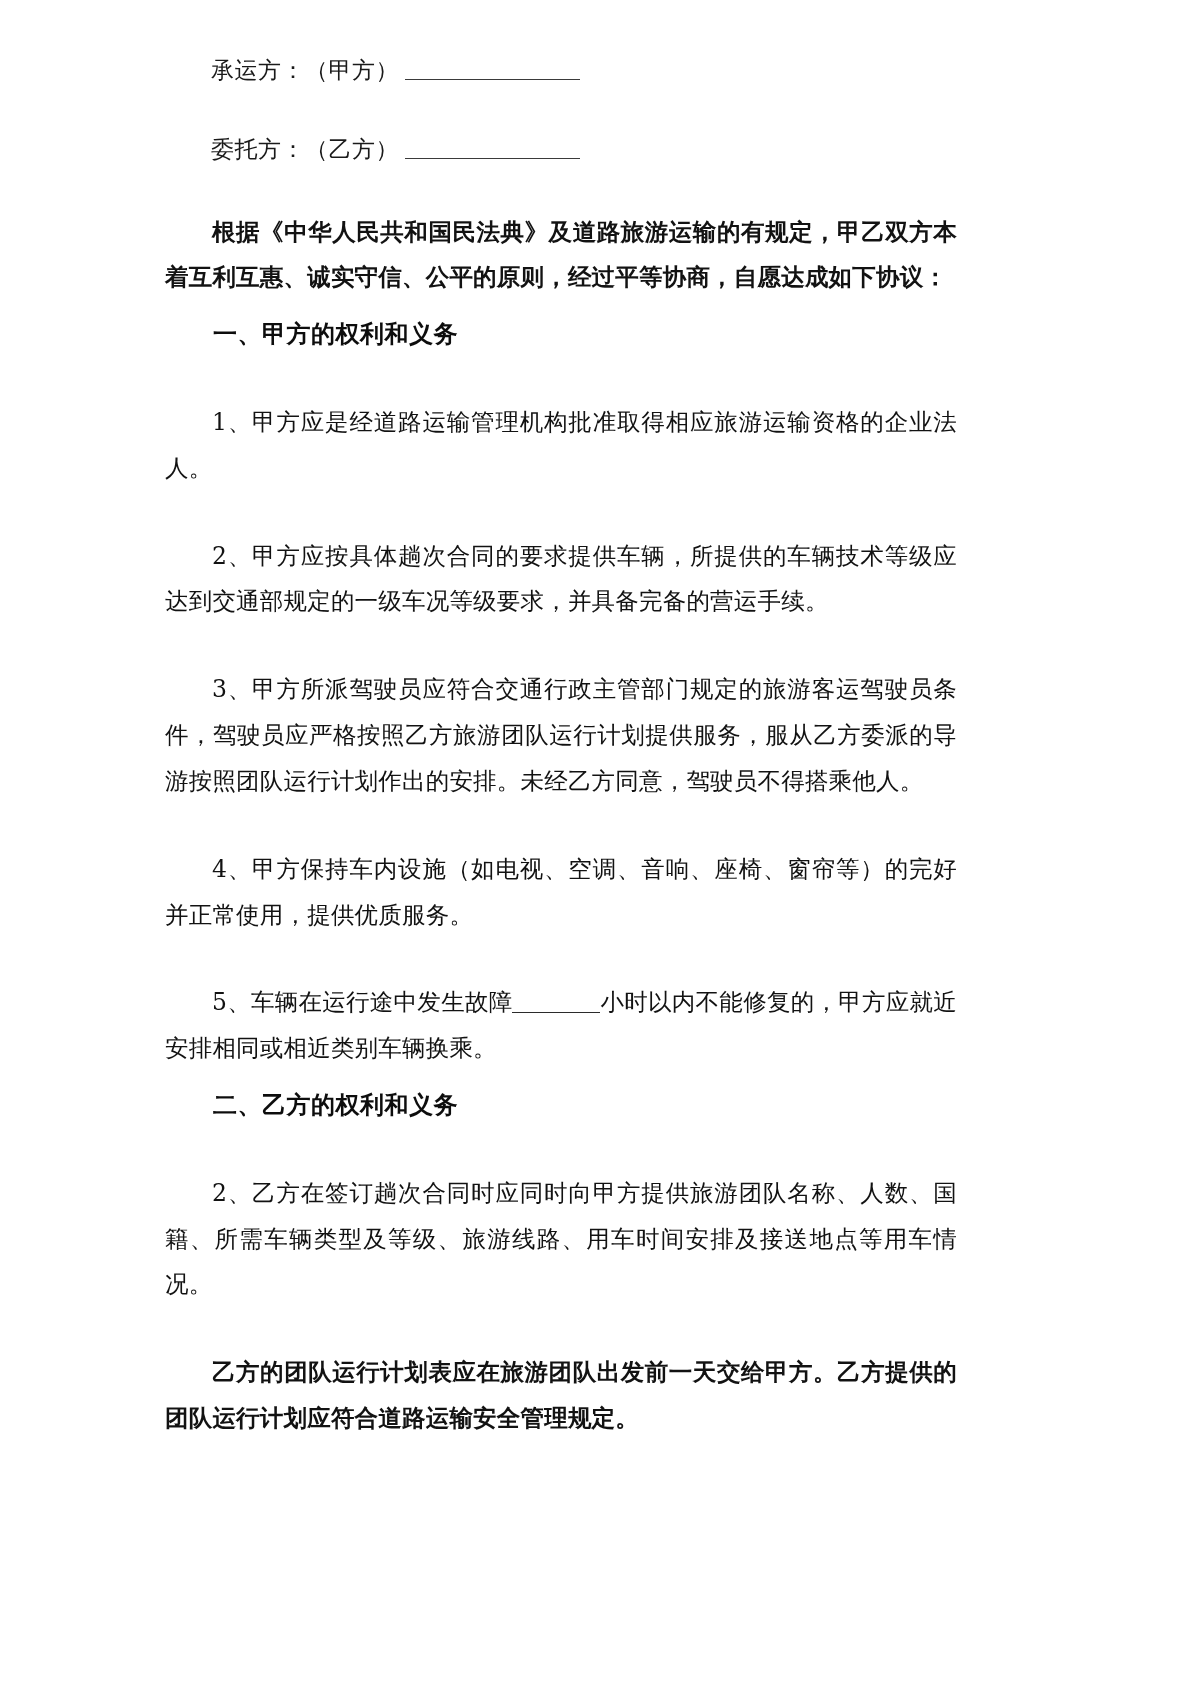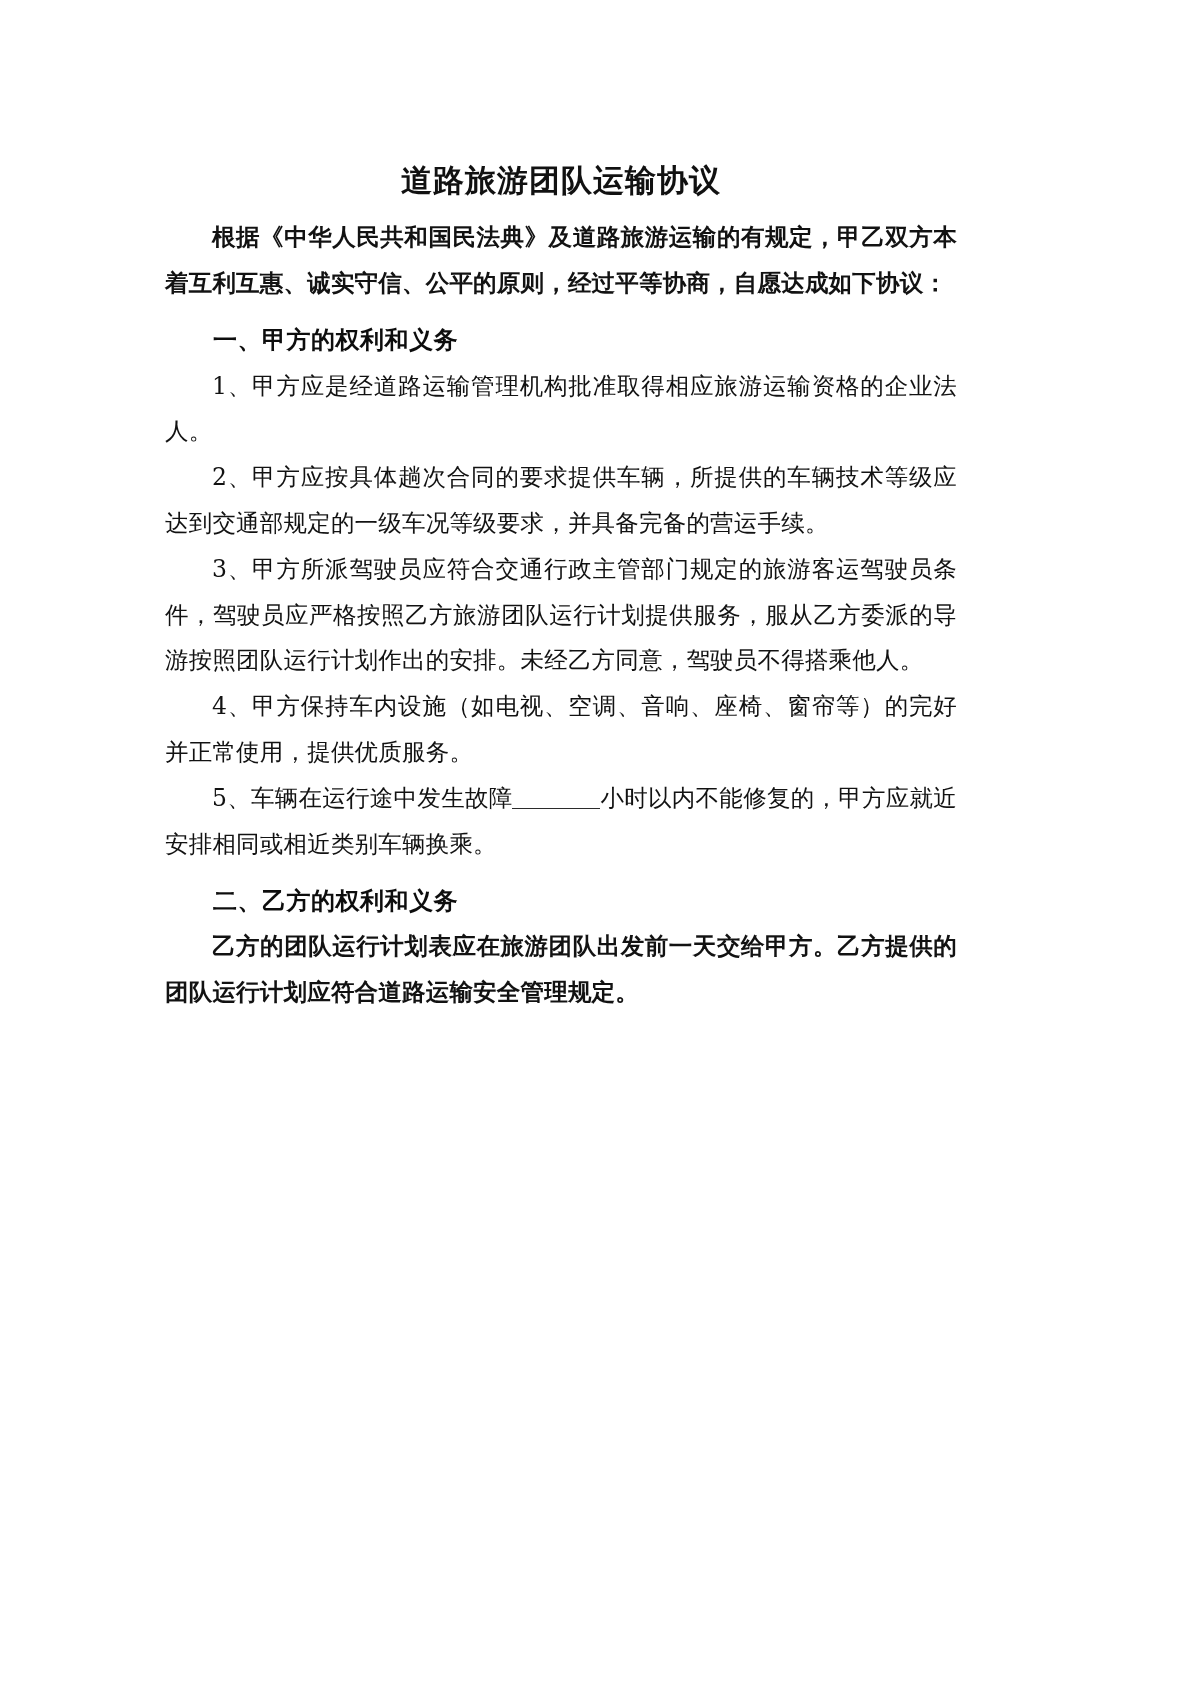--- a/index.html
+++ b/index.html
@@ -77,20 +77,21 @@
     color: #121212;
     letter-spacing: 0.2px;
   }
   p.intro {
     margin-top: 16px;
     margin-bottom: 6px;
     font-weight: bold;
   }
   p.clause {
     margin-bottom: 0;
+    margin-top: 42px;
   }
   p.no-indent {
     text-indent: 2em;
     font-weight: bold;
   }
 
   
   h2.section-heading {
     font-family: "DejaVu Sans", "Liberation Sans", sans-serif;
     font-weight: bold;
@@ -110,38 +111,46 @@
     vertical-align: -3px;
     height: 1em;
   }
 </style>
 </head>
 <body>
 
 <div class="page">
   <div class="content">
 
-    <h1 class="doc-title">道路旅游团队运输协议</h1>
 
+    <div class="party-block">
+      <div class="party-line">
+        <span class="party-label">承运方：（甲方）</span><span class="blank-rule"></span>
+      </div>
+      <div class="party-line">
+        <span class="party-label">委托方：（乙方）</span><span class="blank-rule"></span>
+      </div>
+    </div>
 
     <p class="body-para intro">根据《中华人民共和国民法典》及道路旅游运输的有规定，甲乙双方本着互利互惠、诚实守信、公平的原则，经过平等协商，自愿达成如下协议：</p>
 
     <h2 class="section-heading">一、甲方的权利和义务</h2>
 
     <p class="body-para clause">1、甲方应是经道路运输管理机构批准取得相应旅游运输资格的企业法人。</p>
 
     <p class="body-para clause">2、甲方应按具体趟次合同的要求提供车辆，所提供的车辆技术等级应达到交通部规定的一级车况等级要求，并具备完备的营运手续。</p>
 
     <p class="body-para clause">3、甲方所派驾驶员应符合交通行政主管部门规定的旅游客运驾驶员条件，驾驶员应严格按照乙方旅游团队运行计划提供服务，服从乙方委派的导游按照团队运行计划作出的安排。未经乙方同意，驾驶员不得搭乘他人。</p>
 
     <p class="body-para clause">4、甲方保持车内设施（如电视、空调、音响、座椅、窗帘等）的完好并正常使用，提供优质服务。</p>
 
     <p class="body-para clause"><span>5、车辆在运行途中发生故障</span><span class="inline-blank"></span><span>小时以内不能修复的，甲方应就近安排相同或相近类别车辆换乘。</span></p>
 
 
     <h2 class="section-heading">二、乙方的权利和义务</h2>
 
 
+    <p class="body-para clause">2、乙方在签订趟次合同时应同时向甲方提供旅游团队名称、人数、国籍、所需车辆类型及等级、旅游线路、用车时间安排及接送地点等用车情况。</p>
 
     <p class="body-para clause no-indent">乙方的团队运行计划表应在旅游团队出发前一天交给甲方。乙方提供的团队运行计划应符合道路运输安全管理规定。</p>
 
   </div>
 </div>
 
 </body></html>

